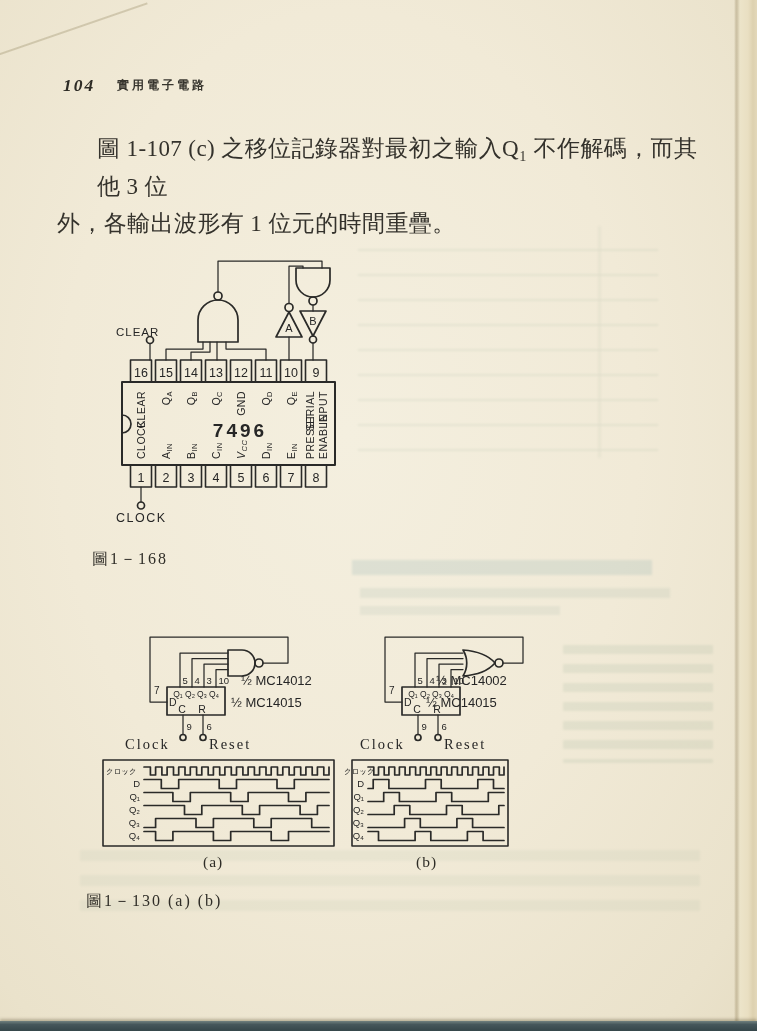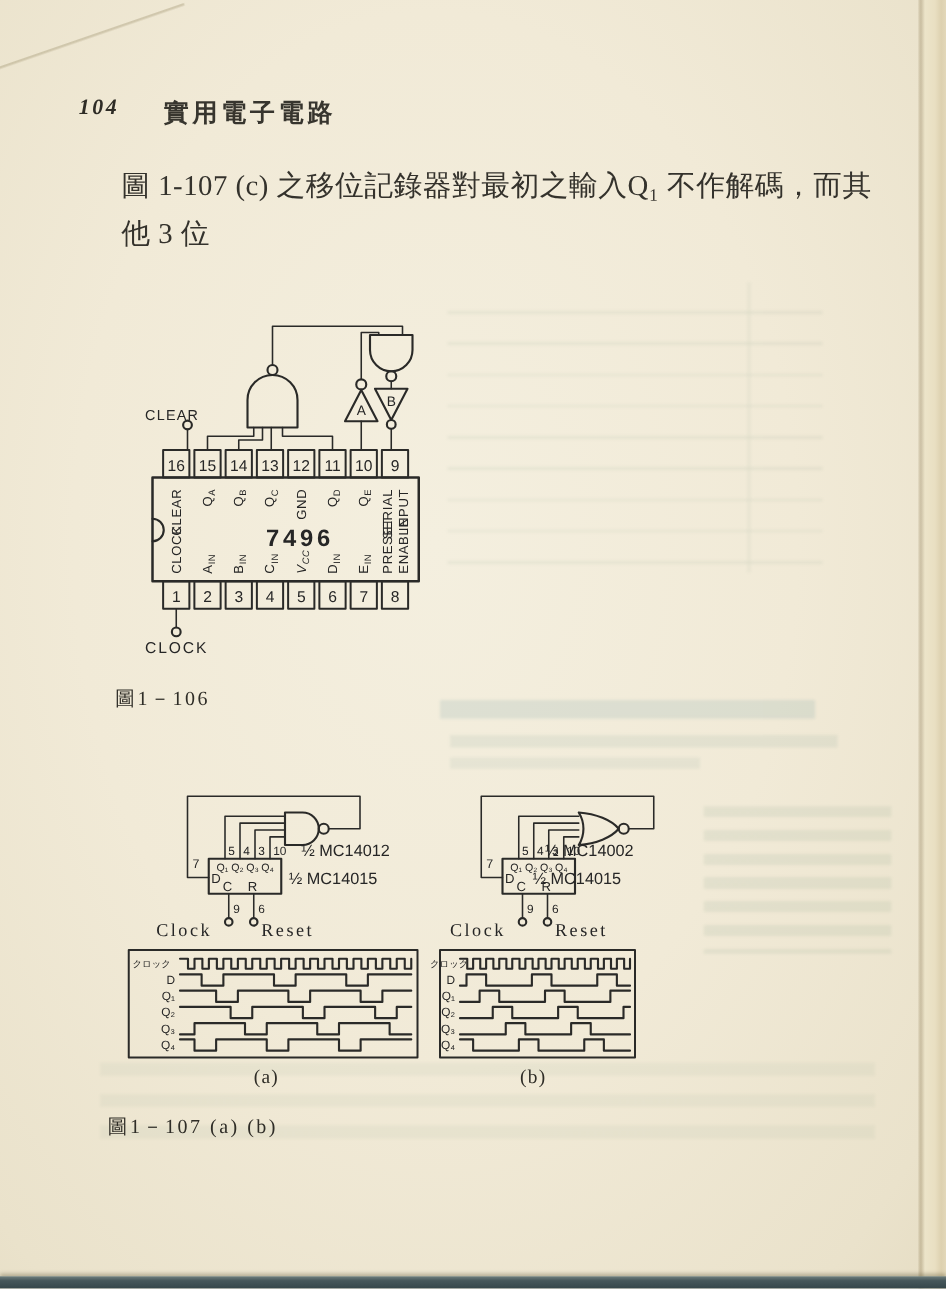--- a/index.html
+++ b/index.html
@@ -1,20 +1,20 @@
 <!DOCTYPE html>
 <html><head>
 <meta charset="utf-8">
 <style>
   html,body{margin:0;padding:0;}
   .page{position:relative;width:757px;height:1031px;overflow:hidden;
     background:radial-gradient(ellipse at 46% 42%, #f4efdf 0%, #f1ead7 50%, #eae2cb 88%, #e6ddc4 100%);
     font-family:"Liberation Serif","DejaVu Serif",serif;color:#33322d;}
   .header-num{position:absolute;left:63px;top:75px;font-size:17.5px;font-weight:bold;font-style:italic;letter-spacing:2px;color:#2e2c26;}
-  .header-title{position:absolute;left:117px;top:77px;font-size:20px;letter-spacing:3px;font-weight:600;color:#37352e;margin-left:14px;}
+  .header-title{position:absolute;left:117px;top:77px;font-size:12px;letter-spacing:3px;font-weight:600;color:#37352e;}
   .para{position:absolute;left:57px;top:130px;width:660px;font-size:23px;line-height:37.5px;letter-spacing:0.4px;color:#34322c;}
   .para .indent{padding-left:40px;}
   .cap{position:absolute;color:#2f2d27;font-size:16px;letter-spacing:2px;}
   .cap-small{position:absolute;color:#2f2d27;font-size:15.5px;letter-spacing:1px;}
   svg{position:absolute;overflow:visible;}
   svg path,svg rect,svg circle{stroke:#2a2a28;stroke-width:1.7;fill:none;stroke-linejoin:round;stroke-linecap:round;}
   svg text{stroke:none;fill:#262626;}
   svg .thin{stroke-width:1.25;}
   svg .box{stroke-width:1.6;}
   svg .body{stroke-width:2;}
@@ -48,20 +48,21 @@
   <div class="ghost g-table"></div>
   <div class="ghost g-head"></div>
   <div class="ghost g-rpar"></div>
   <div class="ghost g-bot"></div>
 
   <div class="header-num">104</div>
   <div class="header-title">實用電子電路</div>
 
   <div class="para">
     <div class="indent">圖 1-107 (c) 之移位記錄器對最初之輸入Q₁ 不作解碼，而其他 3 位</div>
+    <div>外，各輸出波形有 1 位元的時間重疊。</div>
   </div>
 
   <svg id="fig106" style="left:100px;top:252px;" width="300" height="292" viewBox="0 0 300 292">
 
     <path d="M98,90 L98,68 A20,20 0 0 1 138,68 L138,90 Z"></path>
     <circle cx="118" cy="44" r="4"></circle>
     <path class="thin" d="M118,40 V9 H222 V16"></path>
 
     <path class="thin" d="M103,90 V97 H66 V108"></path>
     <path class="thin" d="M110,90 V100 H91 V108"></path>
@@ -140,21 +141,21 @@
         <rect x="205.5" y="108" width="21" height="22" class="box"></rect>
         <text x="216" y="124.5" font-size="12.5" text-anchor="middle" font-family="Liberation Sans, sans-serif">9</text>
         <text x="213.5" y="139" text-anchor="end" transform="rotate(-90 213.5 139)" font-size="10.5" letter-spacing="0.5" font-family="Liberation Sans, sans-serif"><tspan>SERIAL</tspan></text>
         <text x="226.5" y="139" text-anchor="end" transform="rotate(-90 226.5 139)" font-size="10.5" letter-spacing="0.5" font-family="Liberation Sans, sans-serif"><tspan>INPUT</tspan></text>
         <rect x="205.5" y="213" width="21" height="22" class="box"></rect>
         <text x="216" y="229.5" font-size="12.5" text-anchor="middle" font-family="Liberation Sans, sans-serif">8</text>
         <text x="213.5" y="207" text-anchor="start" transform="rotate(-90 213.5 207)" font-size="10.5" letter-spacing="0.5" font-family="Liberation Sans, sans-serif"><tspan>PRESET</tspan></text>
         <text x="226.5" y="207" text-anchor="start" transform="rotate(-90 226.5 207)" font-size="10.5" letter-spacing="0.5" font-family="Liberation Sans, sans-serif"><tspan>ENABLE</tspan></text>
       </g>
   </svg>
-  <div class="cap" style="left:92px;top:549px;">圖1－106</div>
+  <div class="cap" style="left:92px;top:549px;">圖1－168</div>
 
   <svg id="fig107" style="left:95px;top:630px;" width="485" height="130" viewBox="0 0 485 130">
       <rect x="72" y="57" width="58" height="28"></rect>
       <path class="thin" d="M168,33 H193 V7 H55 V72 H72"></path>
       <path d="M133,20 H147 A13,13 0 0 1 147,46 H133 Z"></path>
       <circle cx="164" cy="33" r="4"></circle>
       <path class="thin" d="M85,57 V23 H133"></path>
       <text x="87.5" y="54" font-size="9.5" text-anchor="start" font-family="Liberation Sans, sans-serif">5</text>
       <text x="83" y="67" font-size="8.5" text-anchor="middle" font-family="Liberation Sans, sans-serif">Q₁</text>
       <path class="thin" d="M97,57 V28.5 H133"></path>
@@ -237,17 +238,17 @@
         <path d="M268,57.5 H294.2 V48.5 H309.8 V57.5 H346.5 V48.5 H362.2 V57.5 H398.8 V48.5 H404.0" stroke-width="1.25"></path>
         <text x="264" y="56" font-size="9.5" text-anchor="end" font-family="Liberation Sans, sans-serif">Q₂</text>
         <path d="M268,70.5 H304.6 V61.5 H320.3 V70.5 H356.9 V61.5 H372.6 V70.5 H404.0" stroke-width="1.25"></path>
         <text x="264" y="69" font-size="9.5" text-anchor="end" font-family="Liberation Sans, sans-serif">Q₃</text>
         <path d="M268,74.5 H278.5 V83.5 H315.1 V74.5 H330.8 V83.5 H367.4 V74.5 H383.1 V83.5 H404.0" stroke-width="1.25"></path>
         <text x="264" y="82" font-size="9.5" text-anchor="end" font-family="Liberation Sans, sans-serif">Q₄</text>
       </g>
   </svg>
   <div class="cap-small" style="left:203px;top:853px;">(a)</div>
   <div class="cap-small" style="left:416px;top:853px;">(b)</div>
-  <div class="cap" style="left:86px;top:891px;">圖1－107 (a) (b)</div>
+  <div class="cap" style="left:86px;top:891px;">圖1－130 (a) (b)</div>
 
   <div class="right-edge"></div>
   <div class="bottom-strip"></div>
 </div>
 
 </body></html>

